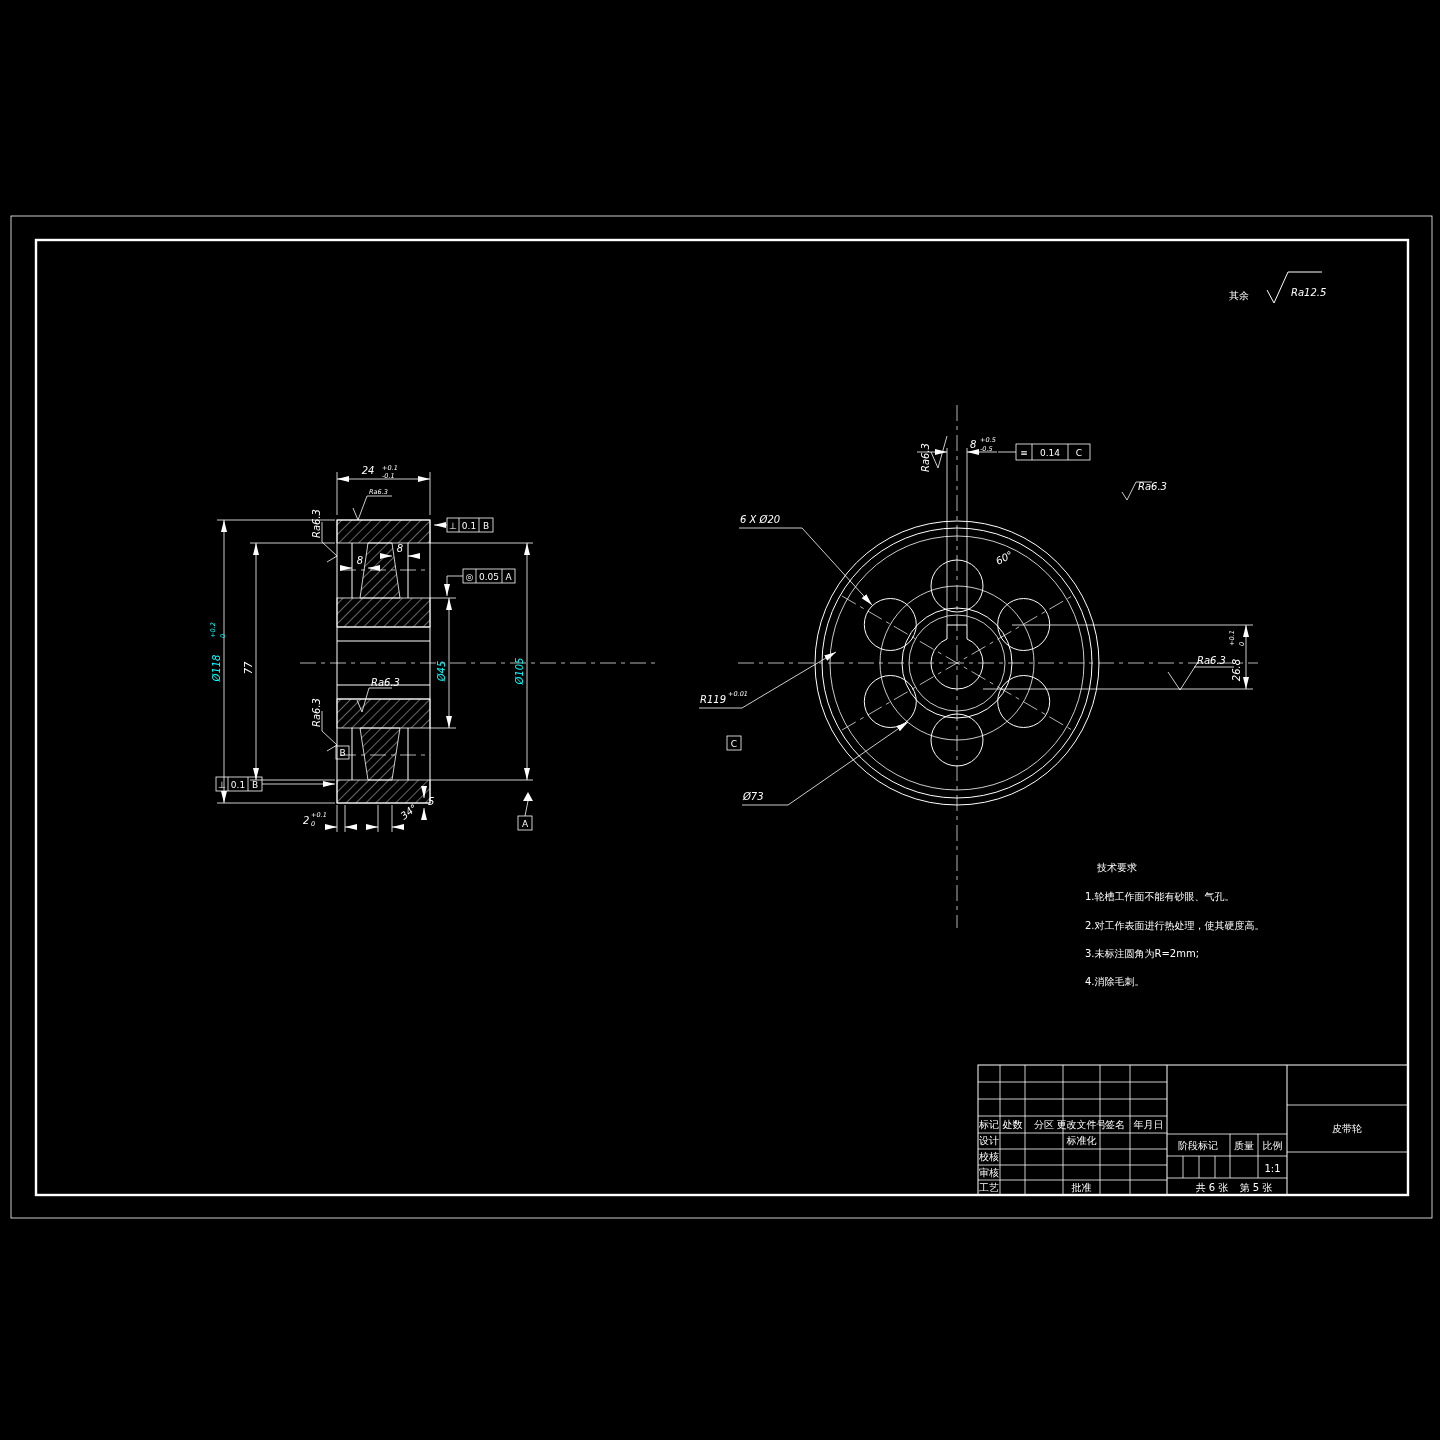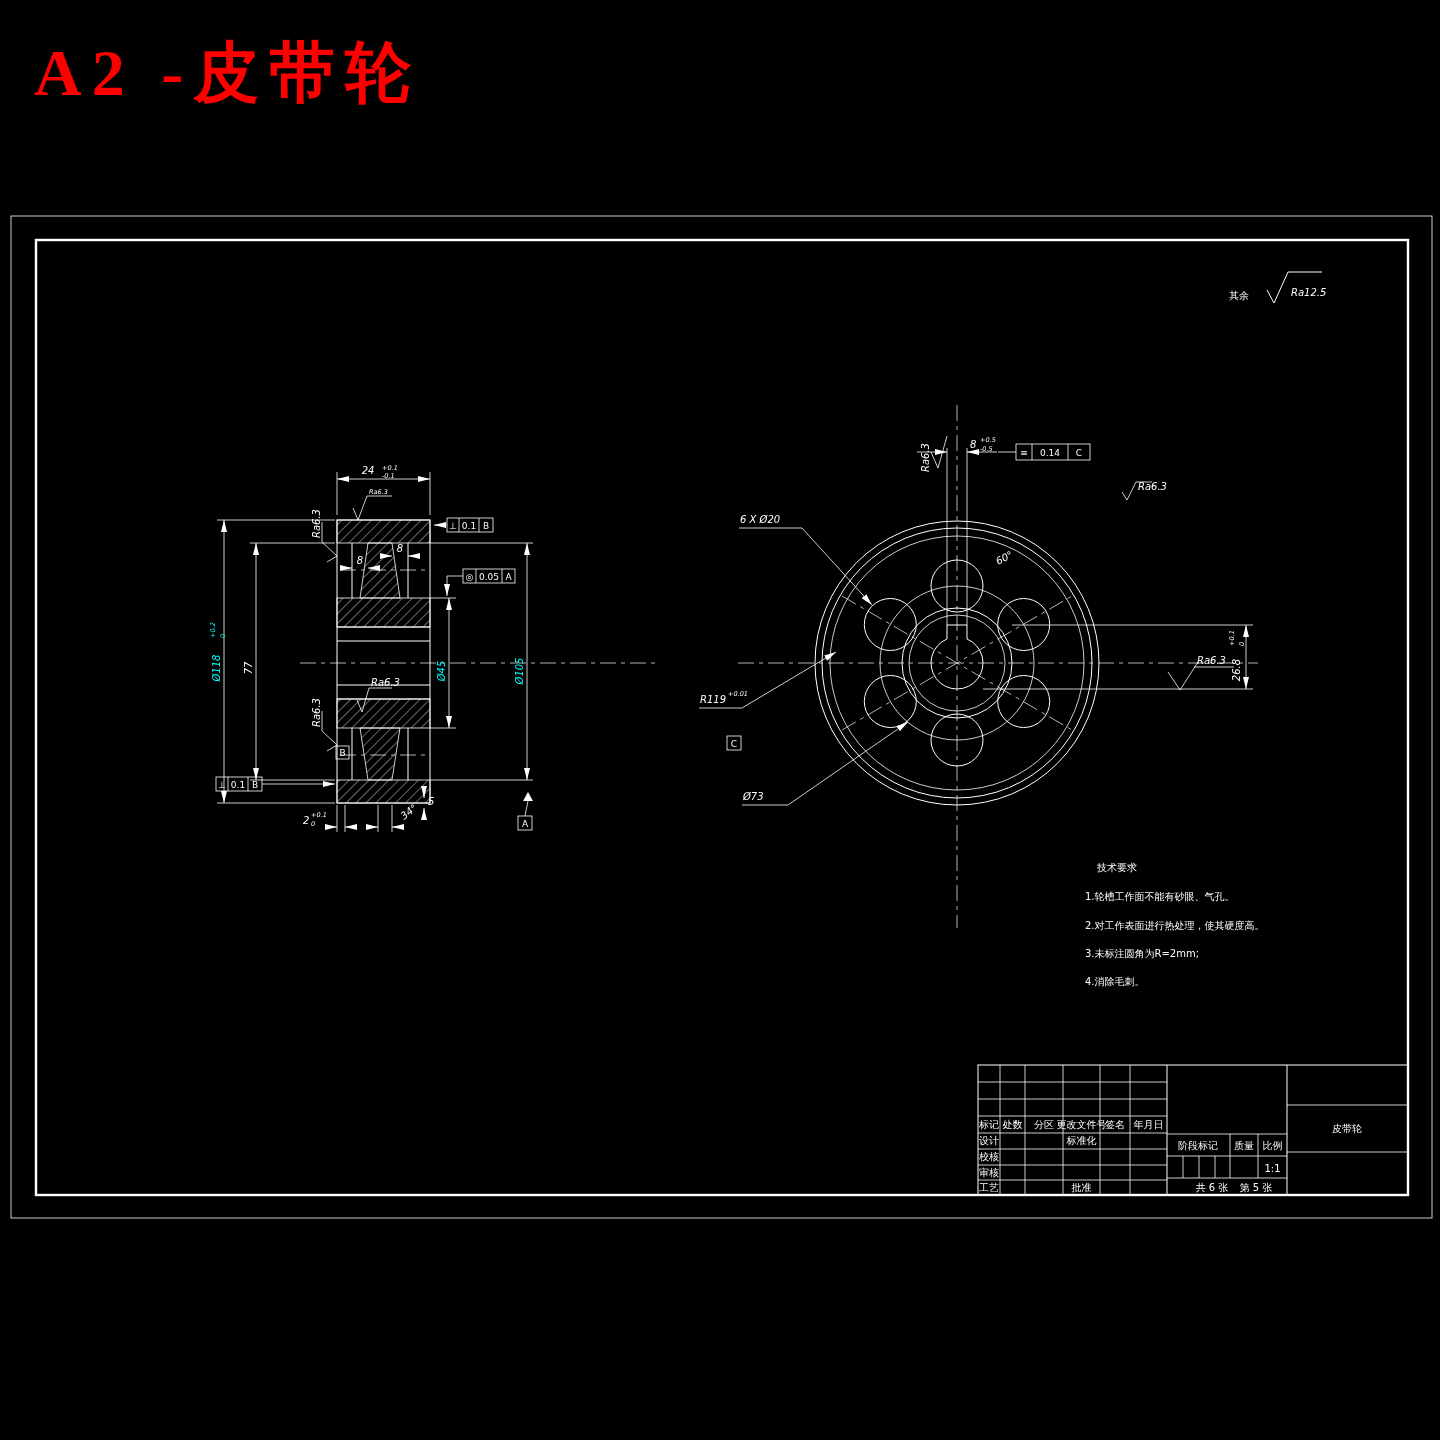--- a/index.html
+++ b/index.html
@@ -18,21 +18,20 @@
   .tc{fill:#00ffff;}
   .ts{font-size:6.5px;}
   .fr{font-style:normal;font-size:9px;text-anchor:middle;}
   .cjk{font-style:normal;}
   .mid{text-anchor:middle;}
 </style>
 </head>
 <body>
 
 <div id="sheet">
-  <div id="cad-title">A2 -皮带轮</div>
 
   <svg width="1440" height="1440" viewBox="0 0 1440 1440">
     <defs>
       <pattern id="h" patternUnits="userSpaceOnUse" width="7" height="7" patternTransform="rotate(45)">
         <line x1="0" y1="0" x2="0" y2="7" stroke="#ffffff" stroke-width="0.8"></line>
       </pattern>
       <marker id="a" markerUnits="userSpaceOnUse" markerWidth="13" markerHeight="8" refX="12" refY="4" orient="auto-start-reverse">
         <path d="M0,1 L12,4 L0,7 Z" fill="#ffffff"></path>
       </marker>
     </defs>

